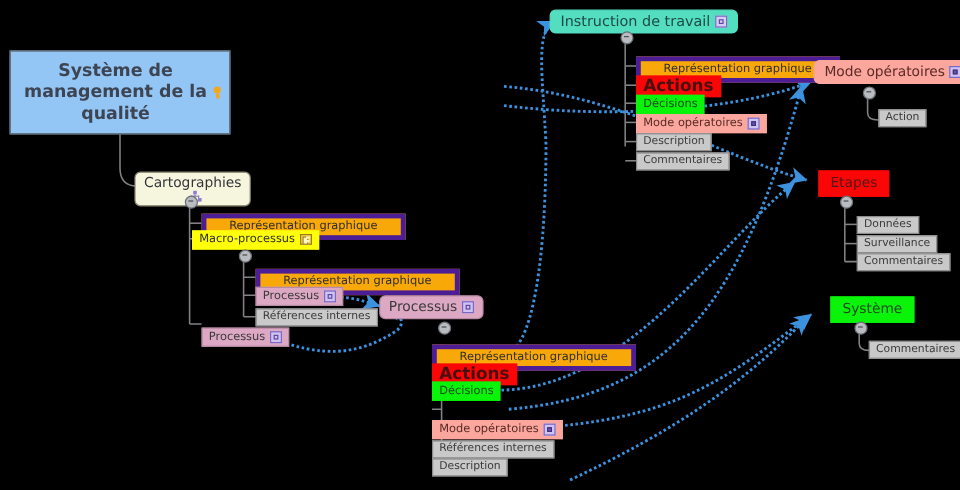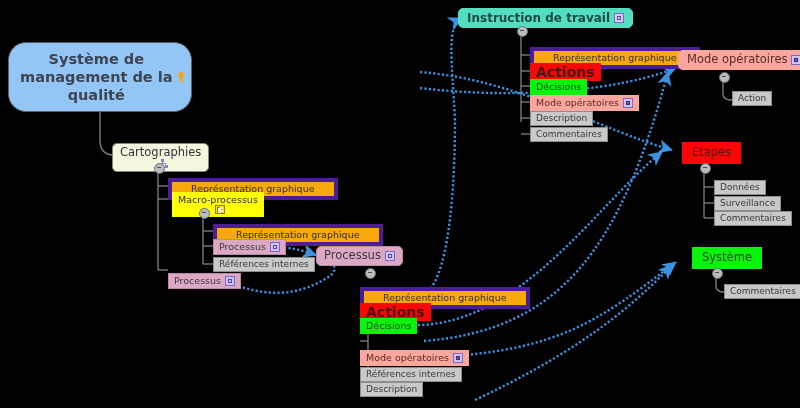--- a/index.html
+++ b/index.html
@@ -158,21 +158,21 @@
       <path d="M420,296 C450,290 455,180 455,120 C452,60 446,26 462,18"></path>
       <path d="M409,325 C520,330 600,200 662,152"></path>
       <path d="M424,341 C560,330 620,250 668,72"></path>
       <path d="M440,357 C560,350 600,320 676,262"></path>
       <path d="M420,72 C520,80 600,130 672,150"></path>
       <path d="M420,88 C520,100 620,90 676,68"></path>
       <path d="M475,400 C560,360 620,320 672,265"></path>
     </g>
   </svg>
 
-  <div class="node n-root" style="left:8px;top:42px;width:184px;height:70px;border-radius:18px;">
+  <div class="node n-root" style="left:8px;top:42px;width:184px;height:70px;">
     <span class="lbl">Système de management de la qualité</span>
     <span class="ico ic-bulb"></span>
   </div>
 
   <div class="node n-cream" style="left:112px;top:143px;">
     <span class="lbl">Cartographies</span>
     <span class="ico ic-org">
       <i class="t"></i>
         <i class="v"></i>
         <i class="h"></i>
@@ -181,21 +181,21 @@
         <i class="bl"></i>
         <i class="br"></i>
     </span>
   </div>
   <div class="toggle" style="left:154px;top:163px;"></div>
 
   <div class="node n-orange" style="left:168px;top:178px;">
     <span class="lbl">Représentation graphique</span>
   </div>
 
-  <div class="node n-yellow" style="left:172px;top:192px;flex-direction:column;">
+  <div class="node n-yellow" style="left:160px;top:192px;">
     <span class="lbl">Macro-processus</span>
     <span class="ico ic-win">
         <i class="a"></i>
         <i class="b"></i>
         <i class="c"></i>
       </span>
   </div>
   <div class="toggle" style="left:199px;top:208px;"></div>
 
   <div class="node n-orange" style="left:213px;top:224px;">
@@ -243,21 +243,21 @@
         <i></i>
       </span>
   </div>
   <div class="node n-grey" style="left:360px;top:367px;">
     <span class="lbl">Références internes</span>
   </div>
   <div class="node n-grey" style="left:360px;top:382px;">
     <span class="lbl">Description</span>
   </div>
 
-  <div class="node n-teal-big" style="left:458px;top:8px;font-weight:bold;">
+  <div class="node n-teal-big" style="left:458px;top:8px;">
     <span class="lbl">Instruction de travail</span>
     <span class="ico ic-sq teal">
         <i></i>
       </span>
   </div>
   <div class="toggle" style="left:517px;top:26px;"></div>
 
   <div class="node n-orange" style="left:530px;top:47px;">
     <span class="lbl">Représentation graphique</span>
   </div>

